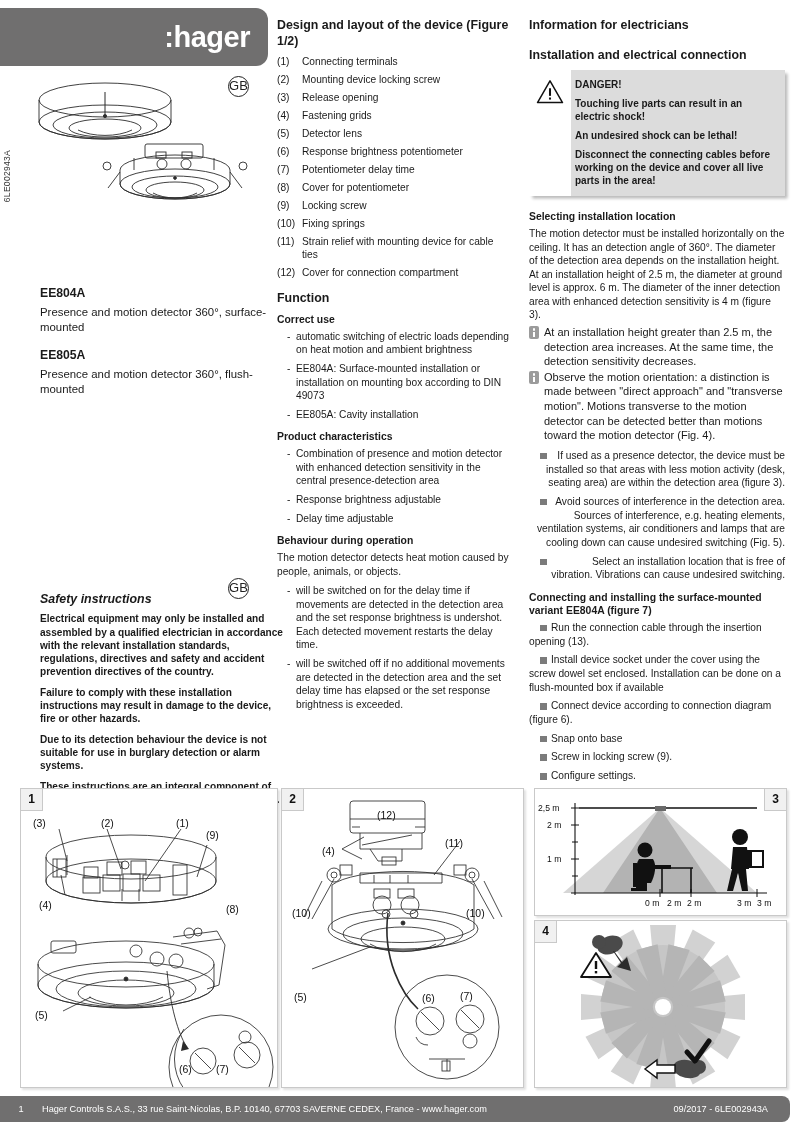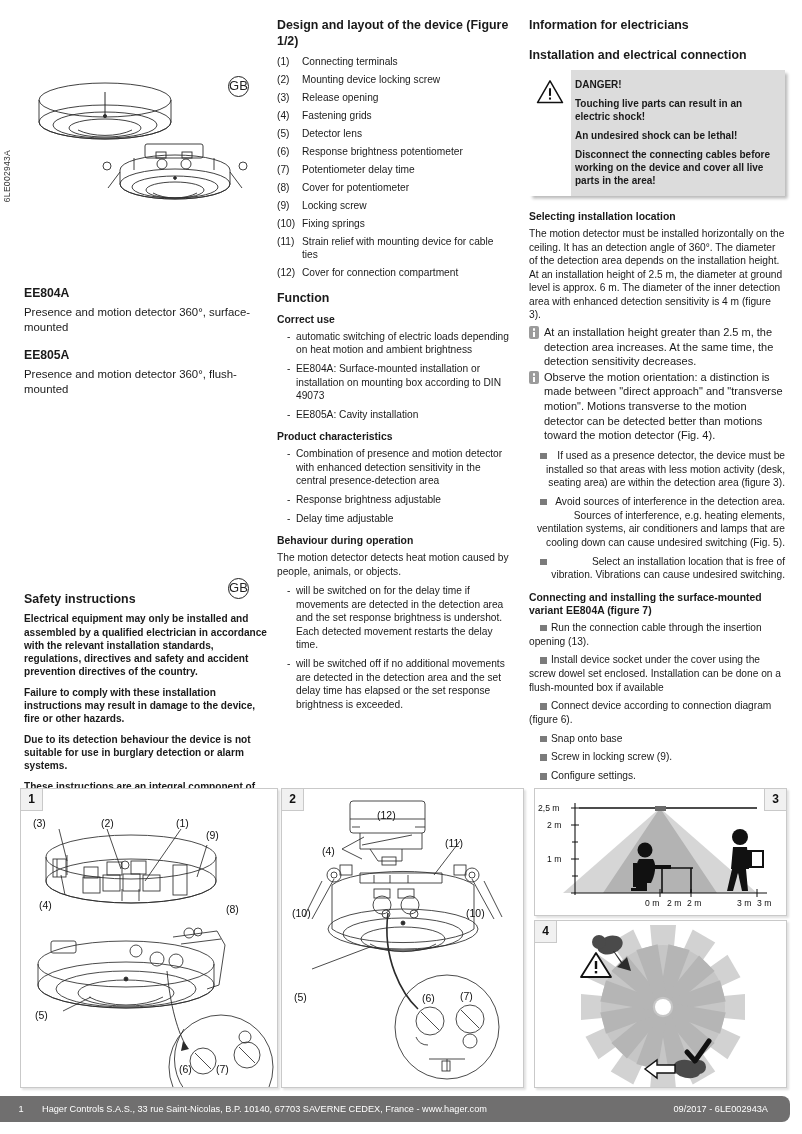--- a/index.html
+++ b/index.html
@@ -28,36 +28,36 @@
   .gb-safety{left:228px;top:578px;}
 
   .side-code{
     position:absolute;left:2px;top:150px;
     font-size:8.5px;color:#333;letter-spacing:.3px;
     writing-mode:vertical-rl;transform:rotate(180deg);
   }
 
   
   .col{position:absolute;top:18px;}
-  .col-1{left:24px;width:246px;}
+  .col-1{left:40px;width:246px;}
   .col-2{left:277px;width:232px;}
   .col-3{left:529px;width:256px;}
 
   h1.sec{font-size:12.4px;font-weight:bold;margin:0 0 6px 0;line-height:1.25;}
   h2.sub{font-size:10.4px;font-weight:bold;margin:9px 0 4px 0;line-height:1.25;}
   h2.sub.first{margin-top:0;}
   p{font-size:10.2px;line-height:1.33;margin:0 0 6px 0;}
   p.tight{margin-bottom:3px;}
 
   
   .prod-title{font-size:12.2px;font-weight:bold;margin:0 0 5px 0;}
   .prod-desc{font-size:11.4px;line-height:1.32;margin:0 0 13px 0;}
 
   
-  .safety-head{font-size:12.4px;font-weight:bold;margin:0 0 6px 0;}
+  .safety-head{font-size:12.4px;font-weight:bold;margin:0 0 6px 0;font-style:italic;}
   .safety-text p{font-weight:bold;font-size:10.1px;line-height:1.32;margin:0 0 7px 0;}
 
   
   ul.numlist{list-style:none;margin:0 0 4px 0;padding:0;}
   ul.numlist li{
     font-size:10.2px;line-height:1.32;margin-bottom:4.5px;
     padding-left:25px;position:relative;
   }
   ul.numlist li .num{position:absolute;left:0;top:0;width:23px;}
 
@@ -134,20 +134,23 @@
   }
   .footer .pg{width:42px;text-align:center;}
   .footer .addr{flex:1;}
   .footer .ref{padding-right:22px;}
 </style>
 </head>
 <body>
 
 <div class="page">
 
+  <div class="header-bar">
+    <div class="logo">:hager</div>
+  </div>
   <div class="gb-badge gb-top">GB</div>
   <div class="side-code">6LE002943A</div>
 
   <svg style="position:absolute;left:20px;top:78px;" width="200" height="80">
     <g fill="none" stroke="#2b2b2b" stroke-width="0.9">
       <ellipse cx="85" cy="22" rx="66" ry="17"></ellipse>
       <path d="M19 22 L19 44 A66 17 0 0 0 151 44 L151 22"></path>
       <ellipse cx="85" cy="44" rx="66" ry="17"></ellipse>
       <ellipse cx="85" cy="47" rx="52" ry="13"></ellipse>
       <ellipse cx="85" cy="50" rx="36" ry="9"></ellipse>

